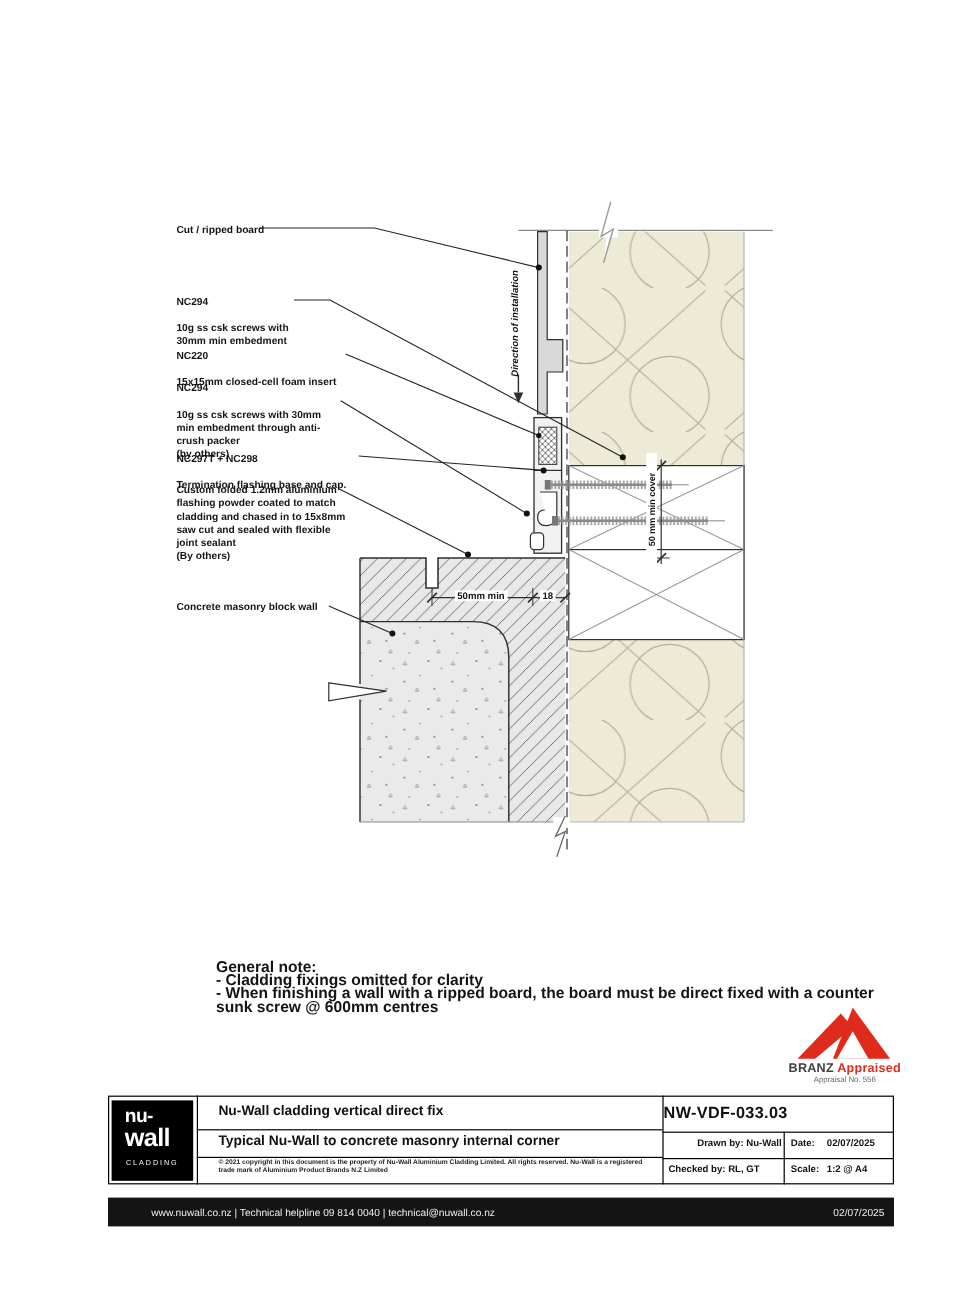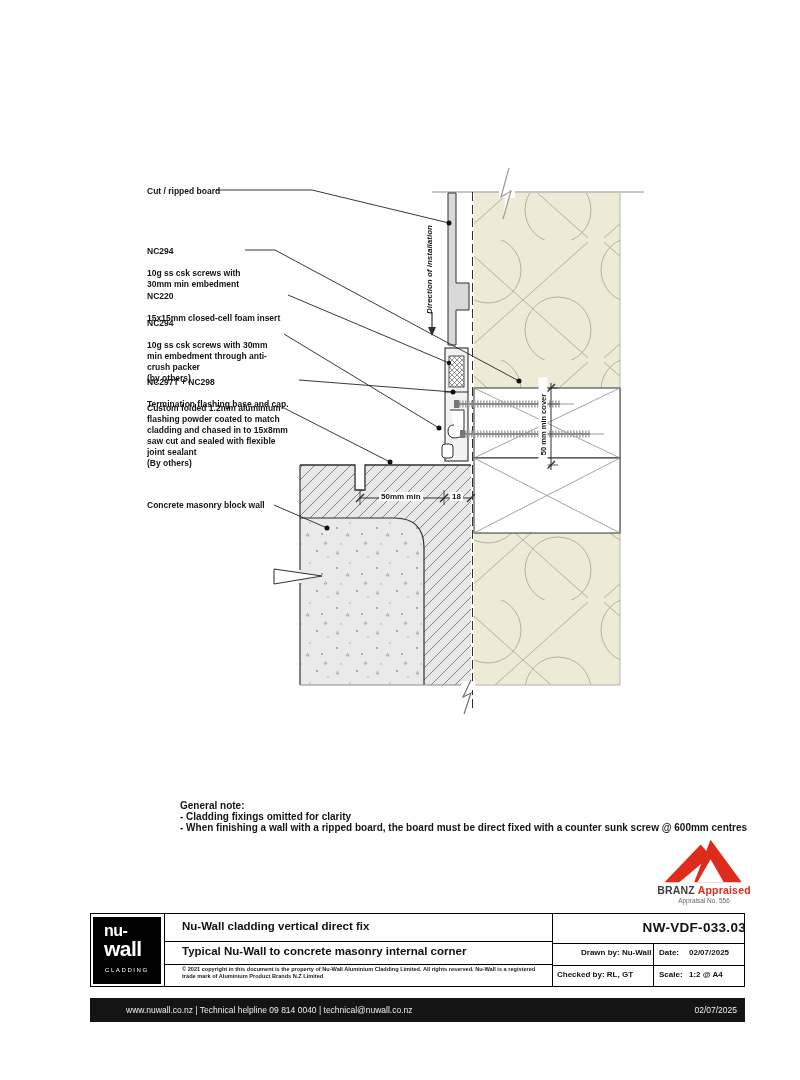--- a/index.html
+++ b/index.html
@@ -6,21 +6,21 @@
   #page{position:relative;width:800px;height:1080px;background:#fff;
         font-family:"Liberation Sans",sans-serif;overflow:hidden;color:#111;margin-left:12px;}
   svg{position:absolute;left:0;top:0;}
   .lbl{position:absolute;font-size:8.5px;font-weight:700;line-height:11px;
        white-space:pre-line;color:#141414;}
   .lbl .code{display:block;}
   .dim{position:absolute;font-size:8px;font-weight:700;background:#fff;
        padding:0 2px;color:#141414;white-space:nowrap;}
   .rot{transform:rotate(-90deg);transform-origin:center center;text-align:center;}
   .ital{font-style:italic;}
-  .note{position:absolute;left:168px;top:800px;width:580px;font-size:10px;
+  .note{position:absolute;left:168px;top:800px;width:580px;font-size:13px;
         font-weight:700;line-height:11px;color:#141414;}
   
   .branz-wrap{position:absolute;left:644px;top:838px;width:96px;}
   .branz-line{position:absolute;left:0;top:46px;width:96px;text-align:center;
               font-size:10.5px;font-weight:700;letter-spacing:.2px;white-space:nowrap;}
   .branz-sub{position:absolute;left:0;top:59px;width:96px;text-align:center;
              font-size:6.5px;color:#666;}
   
   .tb-border{position:absolute;border:1.5px solid #000;left:78px;top:913px;
              width:655px;height:74px;box-sizing:border-box;background:#fff;}
@@ -28,21 +28,21 @@
   .logo-box{position:absolute;left:81px;top:917px;width:68px;height:67px;background:#000;
             color:#fff;}
   .logo-box .l1{position:absolute;left:11px;top:4px;font-size:16px;font-weight:700;
                 line-height:19px;letter-spacing:-0.5px;}
   .logo-box .l2{position:absolute;left:11px;top:22px;font-size:21px;font-weight:700;
                 line-height:19px;letter-spacing:-0.5px;}
   .logo-box .l3{position:absolute;left:12px;top:50px;font-size:6px;letter-spacing:1.6px;}
   .tb-title{position:absolute;left:170px;font-size:11.5px;font-weight:700;white-space:nowrap;}
   .tb-copy{position:absolute;left:170px;top:966px;width:362px;font-size:5.6px;
            font-weight:700;line-height:6.6px;color:#222;}
-  .tb-num{position:absolute;left:541px;top:920px;width:193px;text-align:right;
+  .tb-num{position:absolute;left:541px;top:920px;width:193px;text-align:left;
           font-size:13.5px;font-weight:700;letter-spacing:.3px;}
   .tb-cell{position:absolute;font-size:8px;font-weight:700;white-space:nowrap;}
   
   .footer{position:absolute;left:78px;top:998px;width:655px;height:24px;background:#141414;}
   .footer .contact{position:absolute;left:36px;top:7px;font-size:8.5px;color:#eee;}
   .footer .fdate{position:absolute;right:8px;top:7px;font-size:8.5px;color:#eee;}
 </style>
 </head>
 <body>
 

